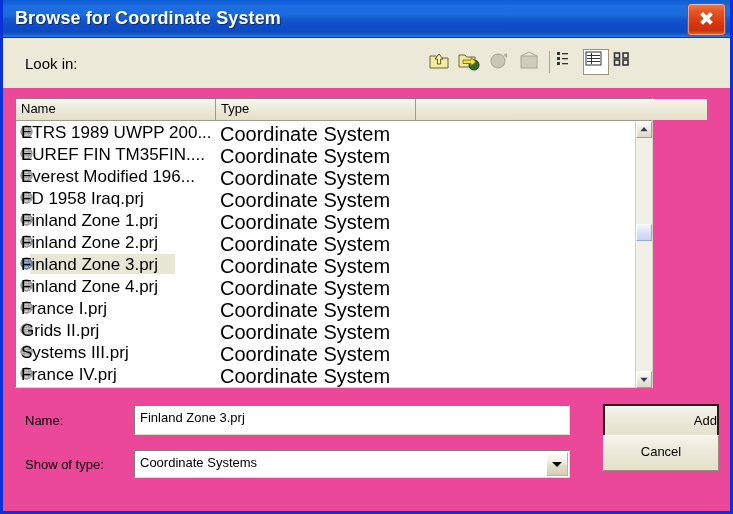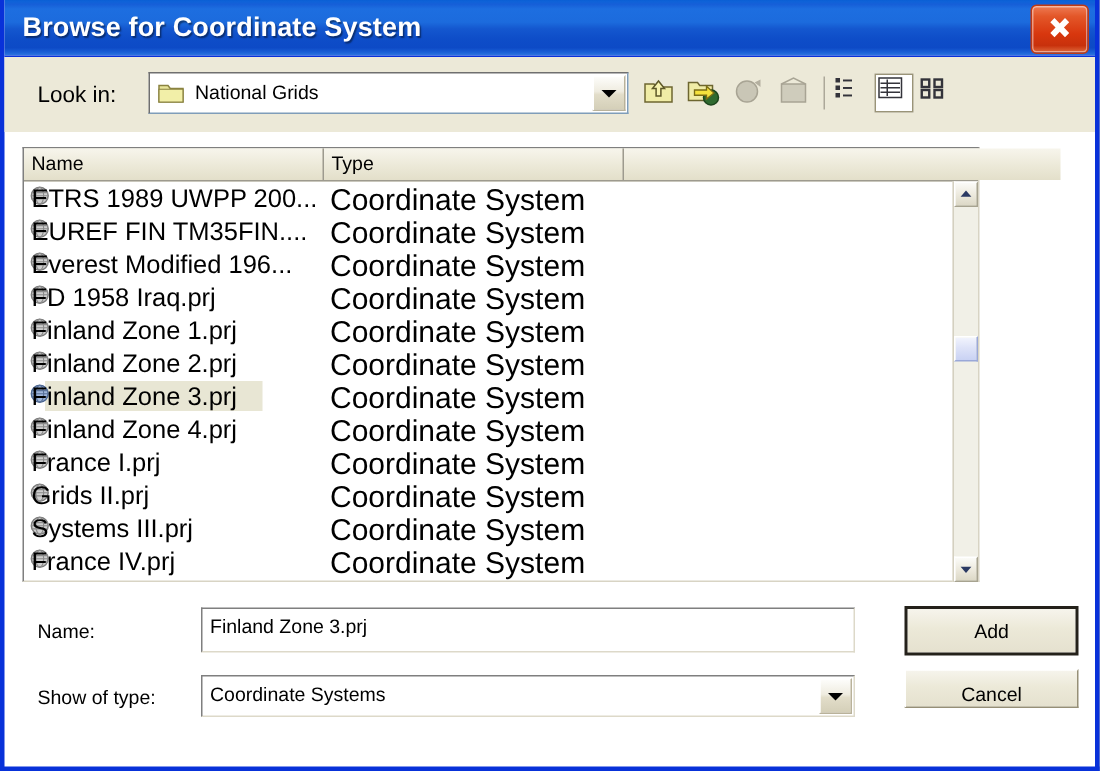--- a/index.html
+++ b/index.html
@@ -11,21 +11,21 @@
   }
 
   
   .dialog {
     position: absolute;
     left: 0; top: 0;
     width: 733px; height: 514px;
     box-sizing: border-box;
     border: 3px solid #0831d9;
     border-top: none;
-    background: #ffffff;
+    background: #ec4899;
   }
 
   
   .titlebar {
     position: relative;
     height: 38px;
     background: linear-gradient(to bottom,
         #0a5fd4 0%,
         #0f62d8 3%,
         #165fd8 8%,
@@ -282,20 +282,21 @@
     border-left-color: #ffffff;
     box-sizing: border-box;
     font-size: 13px;
     color: #000;
     text-align: center;
     line-height: 29px;
     cursor: pointer;
   }
   .btn.default {
     border: 2px solid #24211a;
+    text-align: right;
   }
 </style>
 </head>
 <body>
 
 <div class="dialog">
 
   <div class="titlebar">
     <div class="title">Browse for Coordinate System</div>
     <div class="close-btn">
@@ -303,30 +304,20 @@
         <svg width="19" height="19" viewBox="0 0 19 19">
           <path d="M3.2 4.8 L6.0 2.0 L9.5 5.6 L13.0 2.0 L15.8 4.8 L12.3 8.4 L15.8 12.0 L13.0 14.8 L9.5 11.2 L6.0 14.8 L3.2 12.0 L6.7 8.4 Z" fill="#ffffff"></path>
         </svg>
       </span>
     </div>
   </div>
 
   <div class="toolbar">
     <div class="lookin-label">Look in:</div>
 
-    <div class="lookin-combo">
-      <span class="folder-ico">
-        <svg width="18" height="16" viewBox="0 0 18 16">
-          <path d="M1 3 L7 3 L8.5 5 L17 5 L17 14 L1 14 Z" fill="#e8e59a" stroke="#8a8340" stroke-width="1"></path>
-          <path d="M1 5.5 L17 5.5 L17 14 L1 14 Z" fill="#f2efa8" stroke="#8a8340" stroke-width="0.8"></path>
-        </svg>
-      </span>
-      <span class="val">National Grids</span>
-      <span class="combo-arrow"></span>
-    </div>
 
     <div class="tb-btn raised" style="left:424px;">
       <span>
         <svg width="22" height="22" viewBox="0 0 22 22">
           <path d="M2 6 L8 6 L9.5 8 L20 8 L20 18 L2 18 Z" fill="#f0eca6" stroke="#6d6630" stroke-width="1"></path>
           <path d="M11 4 L15 9 L12.6 9 L12.6 14 L9.4 14 L9.4 9 L7 9 Z" fill="#f7f3b0" stroke="#5d5728" stroke-width="1"></path>
         </svg>
       </span>
     </div>
 
@@ -540,15 +531,15 @@
   <div class="frm-label" style="left:22px; top:413px;">Name:</div>
   <div class="txtfield" style="left:131px; top:405px; width:436px; height:30px;">Finland Zone 3.prj</div>
 
   <div class="frm-label" style="left:22px; top:457px;">Show of type:</div>
   <div class="typecombo" style="left:131px; top:450px; width:436px; height:28px;">
     <span class="val">Coordinate Systems</span>
     <span class="combo-arrow"></span>
   </div>
 
   <div class="btn default" style="left:600px; top:404px; width:116px; height:33px; line-height:29px;">Add</div>
-  <div class="btn" style="left:600px; top:446px; width:116px; height:26px; line-height:31px;">Cancel</div>
+  <div class="btn" style="left:600px; top:435px; width:116px; height:36px; line-height:31px;">Cancel</div>
 
 </div>
 
 </body></html>

